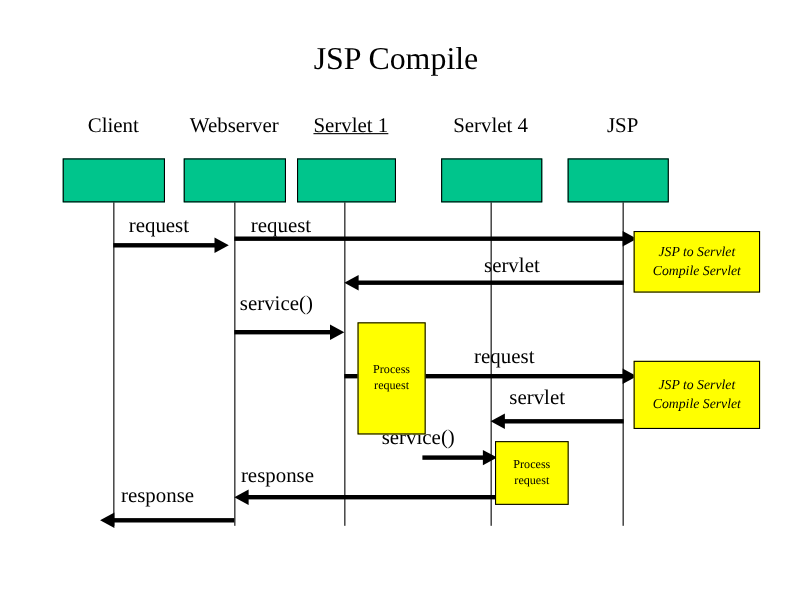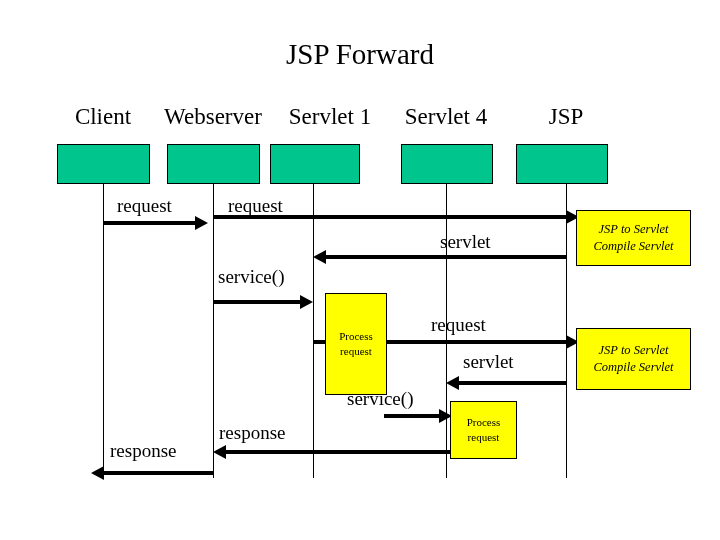--- a/index.html
+++ b/index.html
@@ -14,21 +14,21 @@
     position:absolute;
     left:0;right:0;top:38px;
     text-align:center;
     font-size:29px;
     color:#000000;
     font-family:"Liberation Serif", serif;
     white-space:nowrap;
   }
   .col-label{
     position:absolute;
-    font-size:23px;
+    font-size:19px;
     color:#000;
     white-space:nowrap;
     text-align:center;
     font-family:"Liberation Serif", serif;
   }
   .head-box{
     position:absolute;
     background:#00C58C;
     border:1.6px solid #000000;
     box-sizing:border-box;
@@ -82,25 +82,25 @@
   }
   .note.wide{font-size:12.5px;font-style:italic;}
   .note.tall{font-size:11px;}
   .note span{display:block;white-space:nowrap;}
 </style>
 </head>
 <body>
 
 <div id="stage">
 
-  <div class="title">JSP Forward</div>
+  <div class="title">JSP Compile</div>
 
   <div class="col-label" style="left:57px;  top:104px; width:92px;">Client</div>
   <div class="col-label" style="left:160px; top:104px; width:106px;">Webserver</div>
-  <div class="col-label" style="left:280px; top:104px; width:100px;">Servlet 1</div>
+  <div class="col-label" style="left:269px; top:104px; width:100px;text-decoration:underline;">Servlet 1</div>
   <div class="col-label" style="left:396px; top:104px; width:100px;">Servlet 4</div>
   <div class="col-label" style="left:521px; top:104px; width:90px;">JSP</div>
 
   <div class="head-box" style="left:57px;  top:144px; width:93px;  height:40px;"></div>
   <div class="head-box" style="left:167px; top:144px; width:93px;  height:40px;"></div>
   <div class="head-box" style="left:270px; top:144px; width:90px;  height:40px;"></div>
   <div class="head-box" style="left:401px; top:144px; width:92px;  height:40px;"></div>
   <div class="head-box" style="left:516px; top:144px; width:92px;  height:40px;"></div>
 
   <div class="lifeline" style="left:103px; top:184px; height:294px;"></div>

